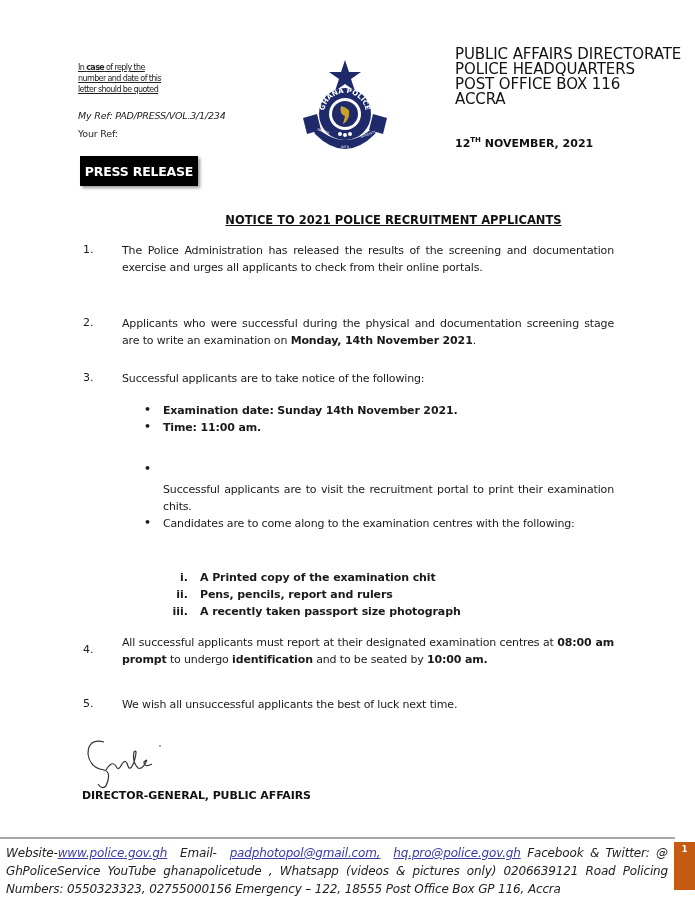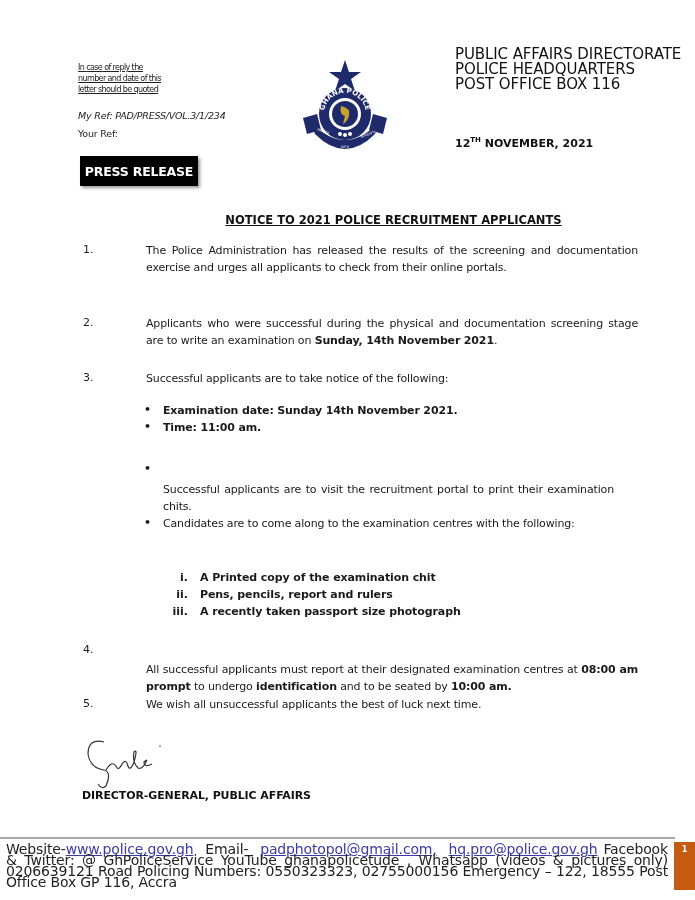--- a/index.html
+++ b/index.html
@@ -5,52 +5,52 @@
   html, body { margin:0; padding:0; }
   body {
     width:695px; height:900px; background:#ffffff; position:relative; overflow:hidden;
     font-family:"DejaVu Sans", "Liberation Sans", sans-serif; color:#1a1a1a;
   }
   .abs { position:absolute; }
   .reply-note {
     left:78px; top:62px; font-size:8px; line-height:11px; letter-spacing:-0.6px;
     text-decoration:underline; color:#222; width:85px;
   }
-  .reply-note b { font-weight:normal; }
+  .reply-note b { font-weight:bold; }
   .ref { left:78px; font-size:9.5px; color:#222; letter-spacing:-0.2px; }
   .press-box {
     left:80px; top:156px; width:118px; height:30px; background:#000; color:#fff;
     font-weight:bold; font-size:12.5px; display:flex; align-items:center; justify-content:center;
     box-shadow:2px 2px 3px #999; letter-spacing:-0.2px;
   }
   .logo { left:295px; top:58px; width:100px; height:100px; }
   .address {
     left:455px; top:47px; font-size:15px; font-weight:normal; line-height:15px; letter-spacing:-0.1px; color:#111;
   }
   .date { left:455px; top:136px; font-size:11px; font-weight:bold; color:#111; }
   .date sup { font-size:7px; }
   .title {
     left:0; width:695px; top:213px; text-align:center; font-weight:bold; font-size:11.5px;
     text-decoration:underline; color:#111;padding-left:46px;
   }
   .num { left:83px; font-size:11px; }
   .para {
     left:122px; width:492px; font-size:11px; line-height:16.8px; text-align:justify; text-align-last:left;
-    letter-spacing:-0.15px; color:#1a1a1a;margin-left:24px;
+    letter-spacing:-0.15px; color:#1a1a1a;
   }
   .bullet-dot { left:144px; font-size:11px; font-weight:bold; }
   .bullet-text { left:163px; width:451px; font-size:11px; line-height:16.8px; text-align:justify; text-align-last:left; letter-spacing:-0.15px; }
   .bold { font-weight:bold; }
   .roman { left:150px; width:38px; text-align:right; font-size:11px; font-weight:bold; }
   .roman-text { left:200px; font-size:11px; font-weight:bold; letter-spacing:-0.1px; }
   .sig { left:82px; top:732px; width:90px; height:60px; }
   .signatory { left:82px; top:788px; font-size:11px; font-weight:bold; line-height:15px; color:#111; letter-spacing:-0.1px;}
   .footer-rule { left:0; top:837px; width:675px; height:2px; background:#a8a8a8; }
   .footer {
-    left:6px; top:844px; width:662px; font-size:14px; line-height:11px; color:#222;
+    left:6px; top:844px; width:662px; font-size:12px; line-height:18px; font-style:italic; color:#222;
     text-align:justify; letter-spacing:-0.15px;
   }
   .footer .lnk { color:#3b3ba8; text-decoration:underline; }
   .page-num {
     left:674px; top:842px; width:21px; height:48px; background:#c55a11; color:#fff; font-size:8px;
     font-weight:bold; text-align:center; padding-top:3px; box-sizing:border-box;
   }
 </style>
 </head>
 <body>
@@ -91,33 +91,34 @@
     <text x="22" y="72" font-size="3" fill="#fff" font-family="DejaVu Sans, sans-serif" transform="rotate(20 22 72)">SERVICE</text>
     <text x="50" y="90" font-size="3" fill="#fff" text-anchor="middle" font-family="DejaVu Sans, sans-serif">WITH</text>
     <text x="66" y="80" font-size="3" fill="#fff" font-family="DejaVu Sans, sans-serif" transform="rotate(-20 66 80)">INTEGRITY</text>
   </svg>
 </div>
 
 <div class="abs address">
   <div>PUBLIC AFFAIRS DIRECTORATE</div>
   <div>POLICE HEADQUARTERS</div>
   <div>POST OFFICE BOX 116</div>
+  <div>ACCRA</div>
 </div>
 <div class="abs date">
   <span>12</span><sup>TH</sup><span> NOVEMBER, 2021</span>
 </div>
 
 <div class="abs title">NOTICE TO 2021 POLICE RECRUITMENT APPLICANTS</div>
 
 <div class="abs num" style="top:243px;">1.</div>
 <div class="abs para" style="top:243px;">The Police Administration has released the results of the screening and documentation exercise and urges all applicants to check from their online portals.</div>
 
 <div class="abs num" style="top:316px;">2.</div>
 <div class="abs para" style="top:316px;">
-  <span>Applicants who were successful during the physical and documentation screening stage are to write an examination on </span><span class="bold">Sunday, 14th November 2021</span><span>.</span>
+  <span>Applicants who were successful during the physical and documentation screening stage are to write an examination on </span><span class="bold">Monday, 14th November 2021</span><span>.</span>
 </div>
 
 <div class="abs num" style="top:371px;">3.</div>
 <div class="abs para" style="top:371px;">Successful applicants are to take notice of the following:</div>
 
 <div class="abs bullet-dot" style="top:403px;">•</div>
 <div class="abs bullet-text bold" style="top:403px;">Examination date: Sunday 14th November 2021.</div>
 
 <div class="abs bullet-dot" style="top:420px;">•</div>
 <div class="abs bullet-text bold" style="top:420px;">Time:  11:00 am.</div>
@@ -129,21 +130,21 @@
 <div class="abs bullet-text" style="top:516px;">Candidates are to come along to the examination centres with the following:</div>
 
 <div class="abs roman" style="top:571px;">i.</div>
 <div class="abs roman-text" style="top:571px;">A Printed copy of the examination chit</div>
 <div class="abs roman" style="top:588px;">ii.</div>
 <div class="abs roman-text" style="top:588px;">Pens, pencils, report and rulers</div>
 <div class="abs roman" style="top:605px;">iii.</div>
 <div class="abs roman-text" style="top:605px;">A recently taken passport size photograph</div>
 
 <div class="abs num" style="top:643px;">4.</div>
-<div class="abs para" style="top:662px;">
+<div class="abs para" style="top:635px;">
   <span>All successful applicants must report at their designated examination centres at </span><span class="bold">08:00 am prompt</span><span> to undergo </span><span class="bold">identification</span><span> and to be seated by </span><span class="bold">10:00 am.</span>
 </div>
 
 <div class="abs num" style="top:697px;">5.</div>
 <div class="abs para" style="top:697px;">We wish all unsuccessful applicants the best of luck next time.</div>
 
 <div class="abs sig">
   <svg width="90" height="60" viewBox="0 0 90 60">
     <path d="M22,10 Q6,6 6,22 Q8,36 22,38 Q30,40 24,54 Q20,58 16,52 M24,38 Q30,28 34,34 Q36,40 40,32 Q44,26 46,34 Q48,40 52,30 Q56,16 52,20 Q50,30 56,36 Q60,38 64,30 Q66,26 62,30 Q62,36 70,32" fill="none" stroke="#333" stroke-width="1.2"></path>
     <circle cx="78" cy="14" r="0.8" fill="#333"></circle>

